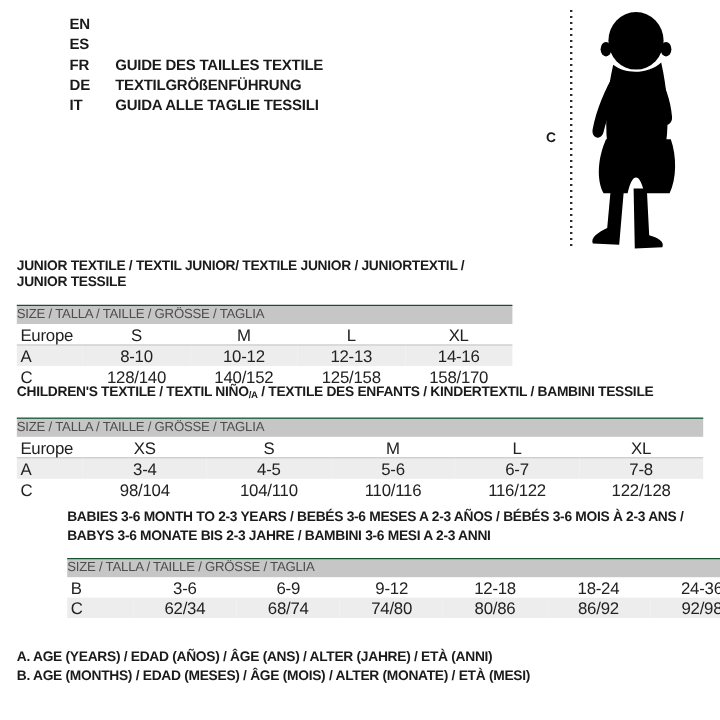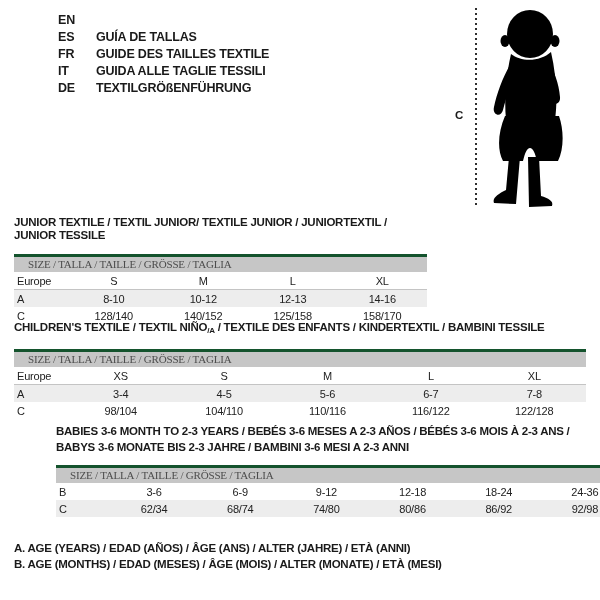--- a/index.html
+++ b/index.html
@@ -23,54 +23,53 @@
   .silhouette{position:absolute;left:30px;top:6px;}
 
   
   .section{left:14px;}
   .s1{top:216px;width:413px;}
   .s2{top:321px;width:572px;}
   .s3{top:423px;width:572px;margin-left:42px;}
   .t-title{font-weight:bold;font-size:11.5px;line-height:13px;letter-spacing:-0.25px;margin-bottom:12px;}
   .t-title.two-line{line-height:16px;margin-bottom:10px;}
   .sub{font-size:8px;vertical-align:-2px;}
-  .t-sizebar{background:#c6c6c6;border-top:3px solid #14532d;height:15px;line-height:15px;
-    padding-left:14px;font-size:11px;color:#4d4d4d;letter-spacing:-0.2px;font-family:Liberation Serif, serif;}
-  table.t-grid{border-collapse:collapse;width:100%;table-layout:fixed;font-size:11px;color:#222;}
+  .t-sizebar{background:#c6c6c6;border-top:1px solid #14532d;height:15px;line-height:15px;
+    padding-left:0;font-size:11px;color:#4d4d4d;letter-spacing:-0.2px;}
+  table.t-grid{border-collapse:collapse;width:100%;table-layout:fixed;font-size:14px;color:#222;}
   .t-grid td{height:17px;padding:0;text-align:center;letter-spacing:-0.2px;}
   .t-grid td.lbl{text-align:left;padding-left:3px;}
   tr.euro td{border-bottom:1px solid #c4c4c4;}
   tr.stripe{background:#ededed;}
 
   
   .legend{left:14px;top:540px;}
   .legend-line{font-weight:bold;font-size:11.5px;line-height:16px;letter-spacing:-0.25px;}
 </style>
 </head>
 <body>
 
 <div class="abs langs">
   <div class="lang-row">
     <span class="lang-code">EN</span>
   </div>
   <div class="lang-row">
     <span class="lang-code">ES</span>
-    <span>GUÍA DE TALLAS</span>
   </div>
   <div class="lang-row">
     <span class="lang-code">FR</span>
     <span>GUIDE DES TAILLES TEXTILE</span>
   </div>
   <div class="lang-row">
+    <span class="lang-code">DE</span>
+    <span>TEXTILGRÖßENFÜHRUNG</span>
+  </div>
+  <div class="lang-row">
     <span class="lang-code">IT</span>
     <span>GUIDA ALLE TAGLIE TESSILI</span>
-  </div>
-  <div class="lang-row">
-    <span class="lang-code">DE</span>
-    <span>TEXTILGRÖßENFÜHRUNG</span>
   </div>
 </div>
 
 <div class="abs figure">
   <span class="c-label">C</span>
   <div class="dash-line"></div>
   <svg class="silhouette" width="100" height="198" viewBox="0 0 100 198" xmlns="http://www.w3.org/2000/svg">
     <g fill="#000000">
       <ellipse cx="48" cy="24" rx="23" ry="24"></ellipse>
       <ellipse cx="23" cy="31" rx="4.5" ry="6"></ellipse>

